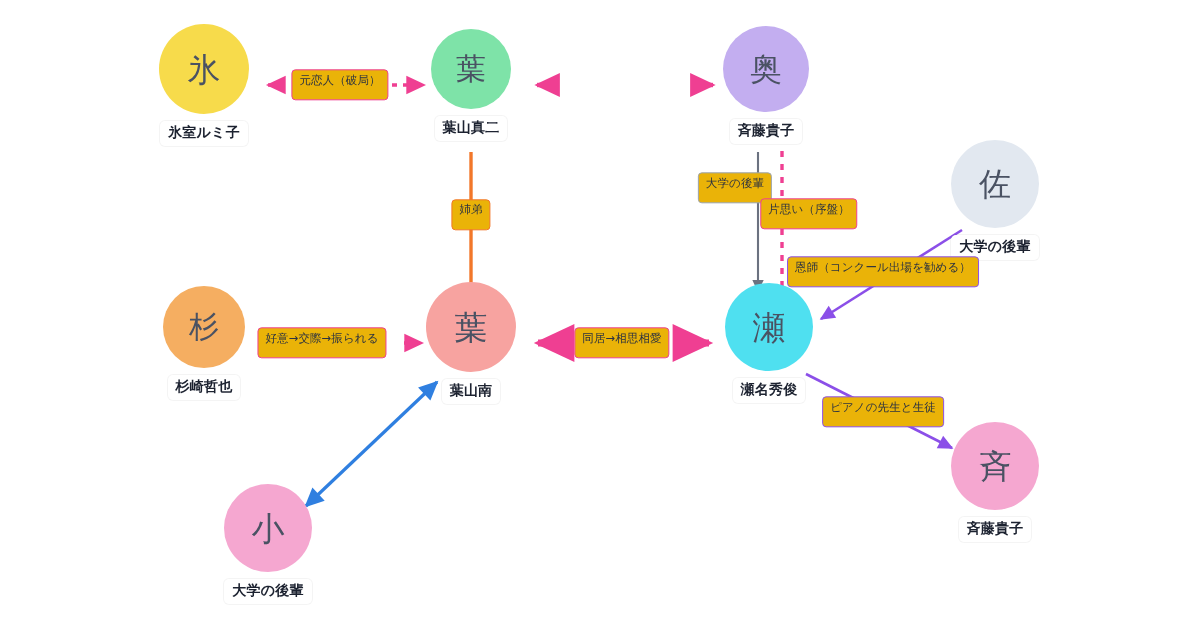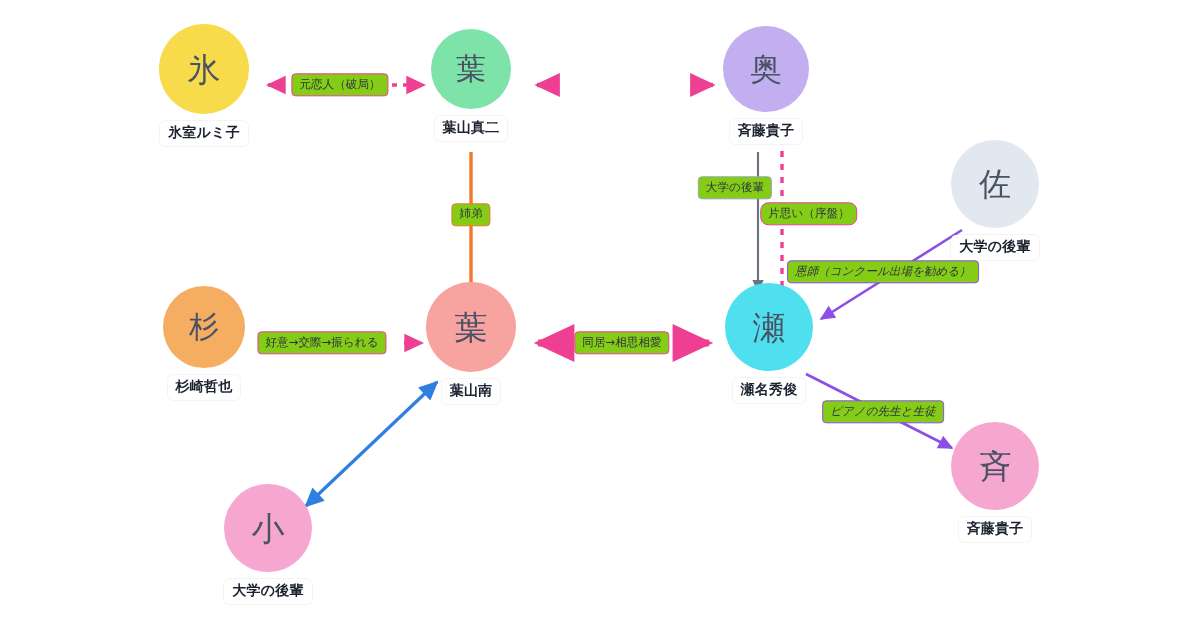--- a/index.html
+++ b/index.html
@@ -55,35 +55,35 @@
     color: #1c2230;
     white-space: nowrap;
     letter-spacing: .2px;
     box-shadow: 0 0 0 1px rgba(0,0,0,0.045);
   }
 
   
   .edge-label {
     position: absolute;
     transform: translate(-50%, -50%);
-    background: #84cc16;
+    background: #eab308;
     border-radius: 4px;
-    padding: 3px 7px 4px 7px;
+    padding: 3px 7px 12px 7px;
     font-size: 11.5px;
     color: #2d3340;
     white-space: nowrap;
     line-height: 1.25;
     letter-spacing: .1px;
     box-sizing: border-box;
   }
   .el-pink   { border: 1.3px solid #ef3f92; }
   .el-gray   { border: 1.3px solid #9aa3ae; }
   .el-orange { border: 1.3px solid #f2772a; font-family: Liberation Mono, monospace; }
   .el-blue   { border: 1.3px solid #2f7fe0; }
-  .el-purple { border: 1.3px solid #8b4fe8; font-style: italic; }
+  .el-purple { border: 1.3px solid #8b4fe8; }
 </style>
 </head>
 <body>
 
 <div id="stage">
 
   <svg id="edge-layer" viewBox="0 0 1200 630" xmlns="http://www.w3.org/2000/svg">
     <defs>
       <marker id="ah-pink" markerWidth="7" markerHeight="7" refX="5.6" refY="3.2" orient="auto" markerUnits="strokeWidth">
         <path d="M0.4,0.5 L6.2,3.2 L0.4,5.9 Z" fill="#ef3f92"></path>
@@ -195,21 +195,21 @@
     <div class="node-label">大学の後輩</div>
   </div>
 
   <div class="edge-label el-pink" style="left:340px; top:85px;">元恋人（破局）</div>
 
 
   <div class="edge-label el-orange" style="left:471px; top:215px;">姉弟</div>
 
   <div class="edge-label el-gray" style="left:735px; top:188px;">大学の後輩</div>
 
-  <div class="edge-label el-pink" style="left:809px; top:214px;border-radius:8px;">片思い（序盤）</div>
+  <div class="edge-label el-pink" style="left:809px; top:214px;">片思い（序盤）</div>
 
   <div class="edge-label el-pink" style="left:322px; top:343px;">好意→交際→振られる</div>
 
   <div class="edge-label el-pink" style="left:622px; top:343px;">同居→相思相愛</div>
 
   <div class="edge-label el-purple" style="left:883px; top:272px;">恩師（コンクール出場を勧める）</div>
 
   <div class="edge-label el-purple" style="left:883px; top:412px;">ピアノの先生と生徒</div>
 
 

